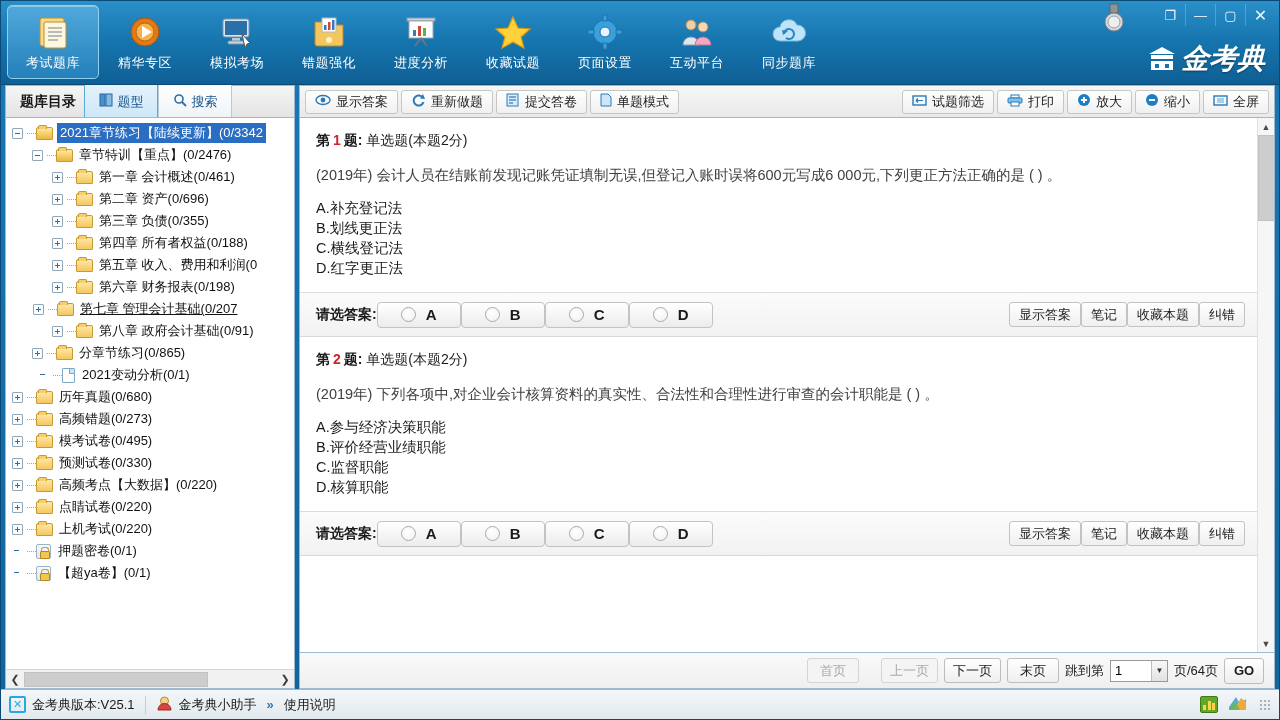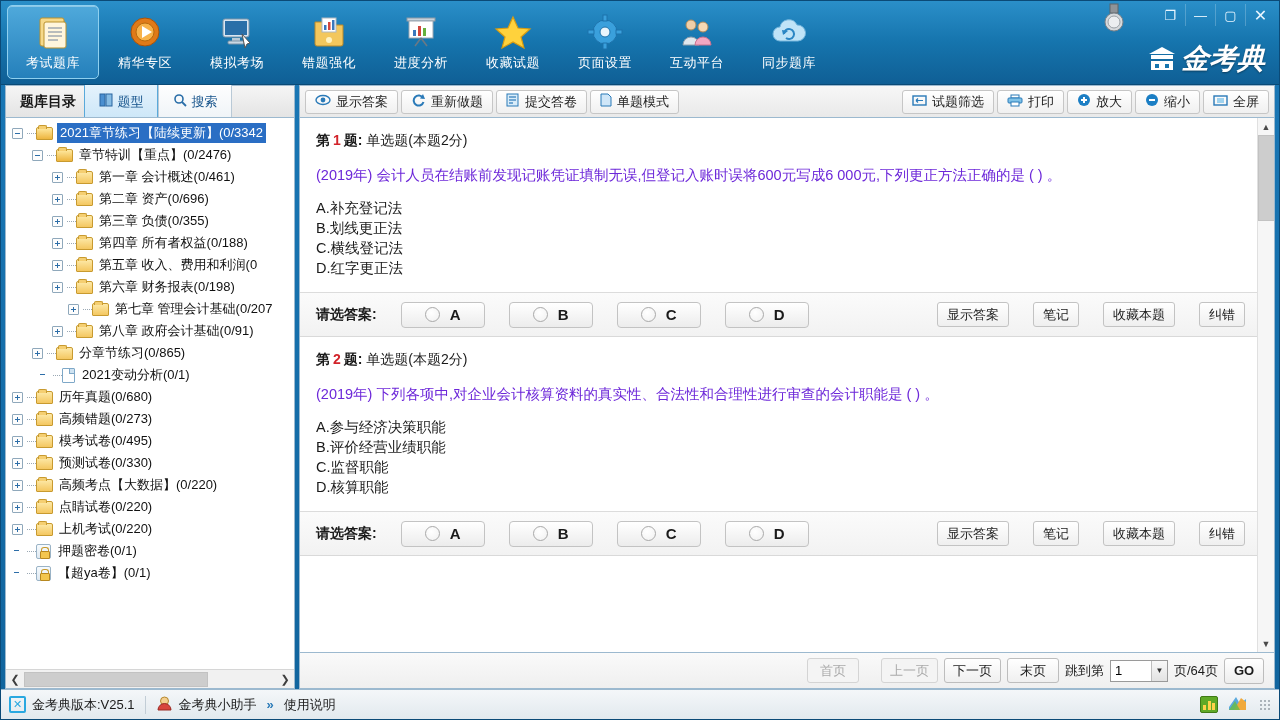--- a/index.html
+++ b/index.html
@@ -252,34 +252,34 @@
   }
 
   .qblock { border-bottom: 1px solid #d9d9d9; }
   .qhead {
     font-size: 14px; color: #1a1a1a; font-weight: bold;
     padding: 14px 16px 0 16px;
   }
   .qhead .num { color: #d2232a; padding: 0 3px; }
   .qhead .type { font-weight: normal; }
   .qstem {
-    font-size: 14.5px; color: #6d28d9; line-height: 26px;
+    font-size: 14.5px; color: #404040; line-height: 26px;
     padding: 12px 20px 4px 16px;
   }
   .qopts {
     font-size: 14.5px; color: #1a1a1a; line-height: 18px;
     padding: 6px 16px 14px 16px;
   }
   .qopts div { padding: 1px 0; }
   .ansbar {
     background: linear-gradient(180deg,#fbfbfb,#f2f2f2);
     border-top: 1px solid #dcdcdc;
     height: 44px;
     display: flex; align-items: center;
-    padding: 0 12px 0 16px; gap: 24px;
+    padding: 0 12px 0 16px; gap: 0;
   }
   .anslabel { font-size: 14px; color: #1a1a1a; font-weight: bold; white-space: nowrap; }
   .optbtn {
     width: 84px; height: 26px;
     display: flex; align-items: center; justify-content: center; gap: 10px;
     background: linear-gradient(180deg,#ffffff,#ececec);
     border: 1px solid #c3c3c3; border-radius: 4px;
     cursor: pointer;
   }
   .radio {
@@ -583,21 +583,21 @@
               <span class="dash"></span>
               <span class="folder"></span>
               <span class="lbl">第五章 收入、费用和利润(0</span>
             </div>
             <div class="tnode" style="padding-left: 46px;">
               <span class="twist plus"></span>
               <span class="dash"></span>
               <span class="folder"></span>
               <span class="lbl">第六章 财务报表(0/198)</span>
             </div>
-            <div class="tnode" style="padding-left: 62px;">
+            <div class="tnode" style="padding-left: 27px; text-decoration: underline;">
               <span class="twist plus"></span>
               <span class="dash"></span>
               <span class="folder"></span>
               <span class="lbl">第七章 管理会计基础(0/207</span>
             </div>
             <div class="tnode" style="padding-left: 46px;">
               <span class="twist plus"></span>
               <span class="dash"></span>
               <span class="folder"></span>
               <span class="lbl">第八章 政府会计基础(0/91)</span>

